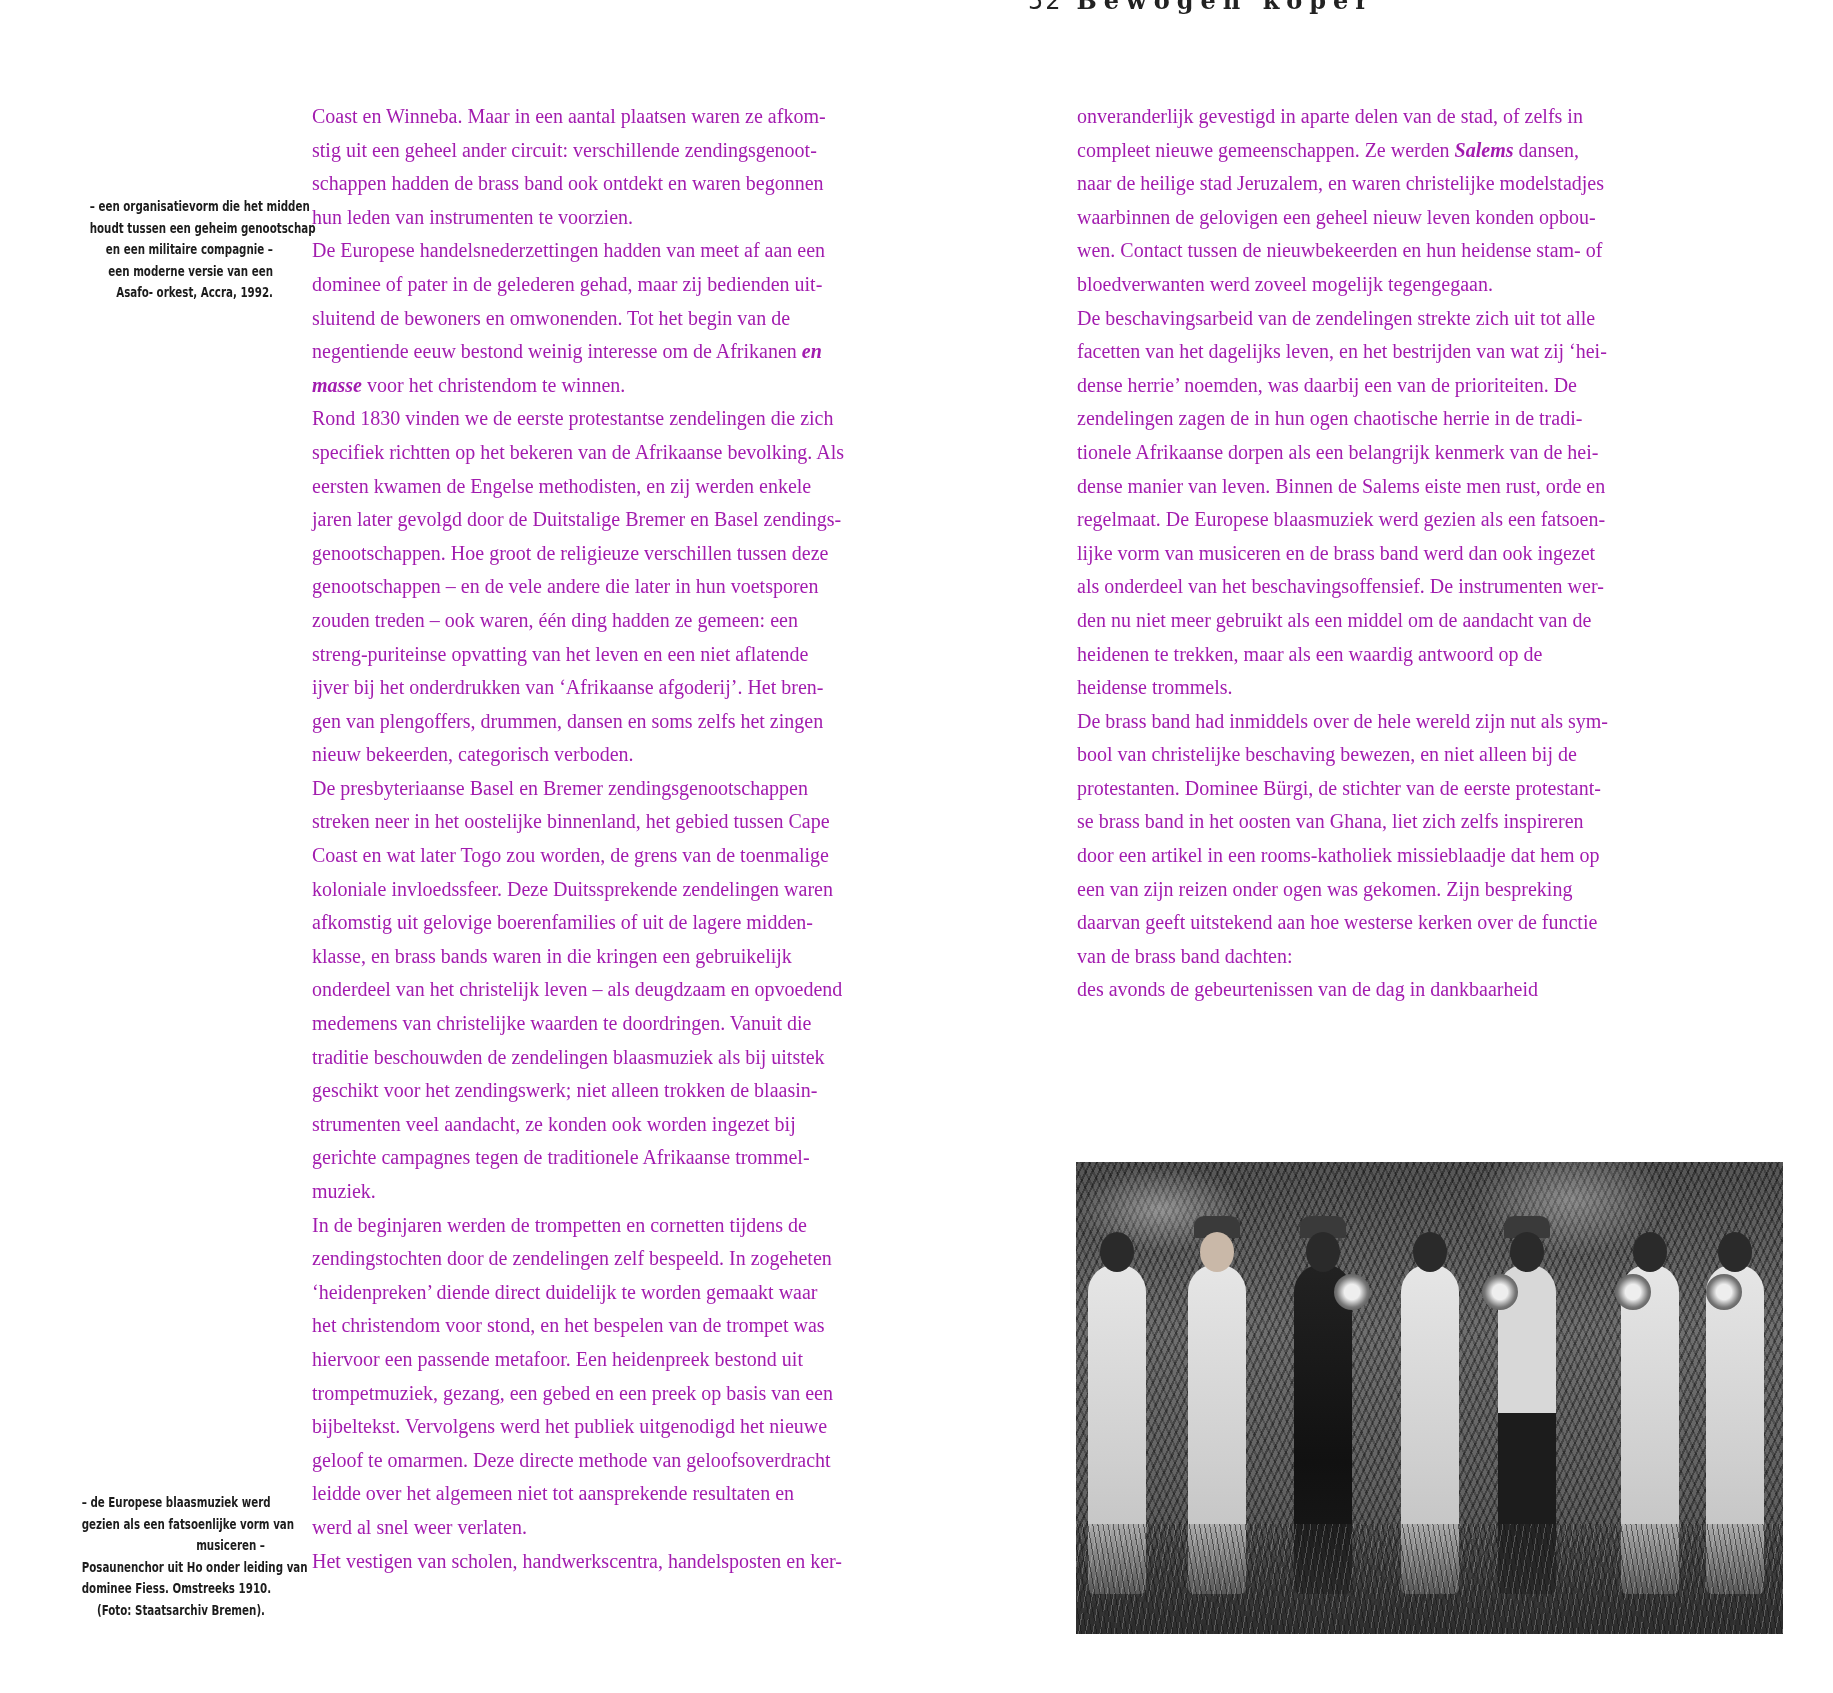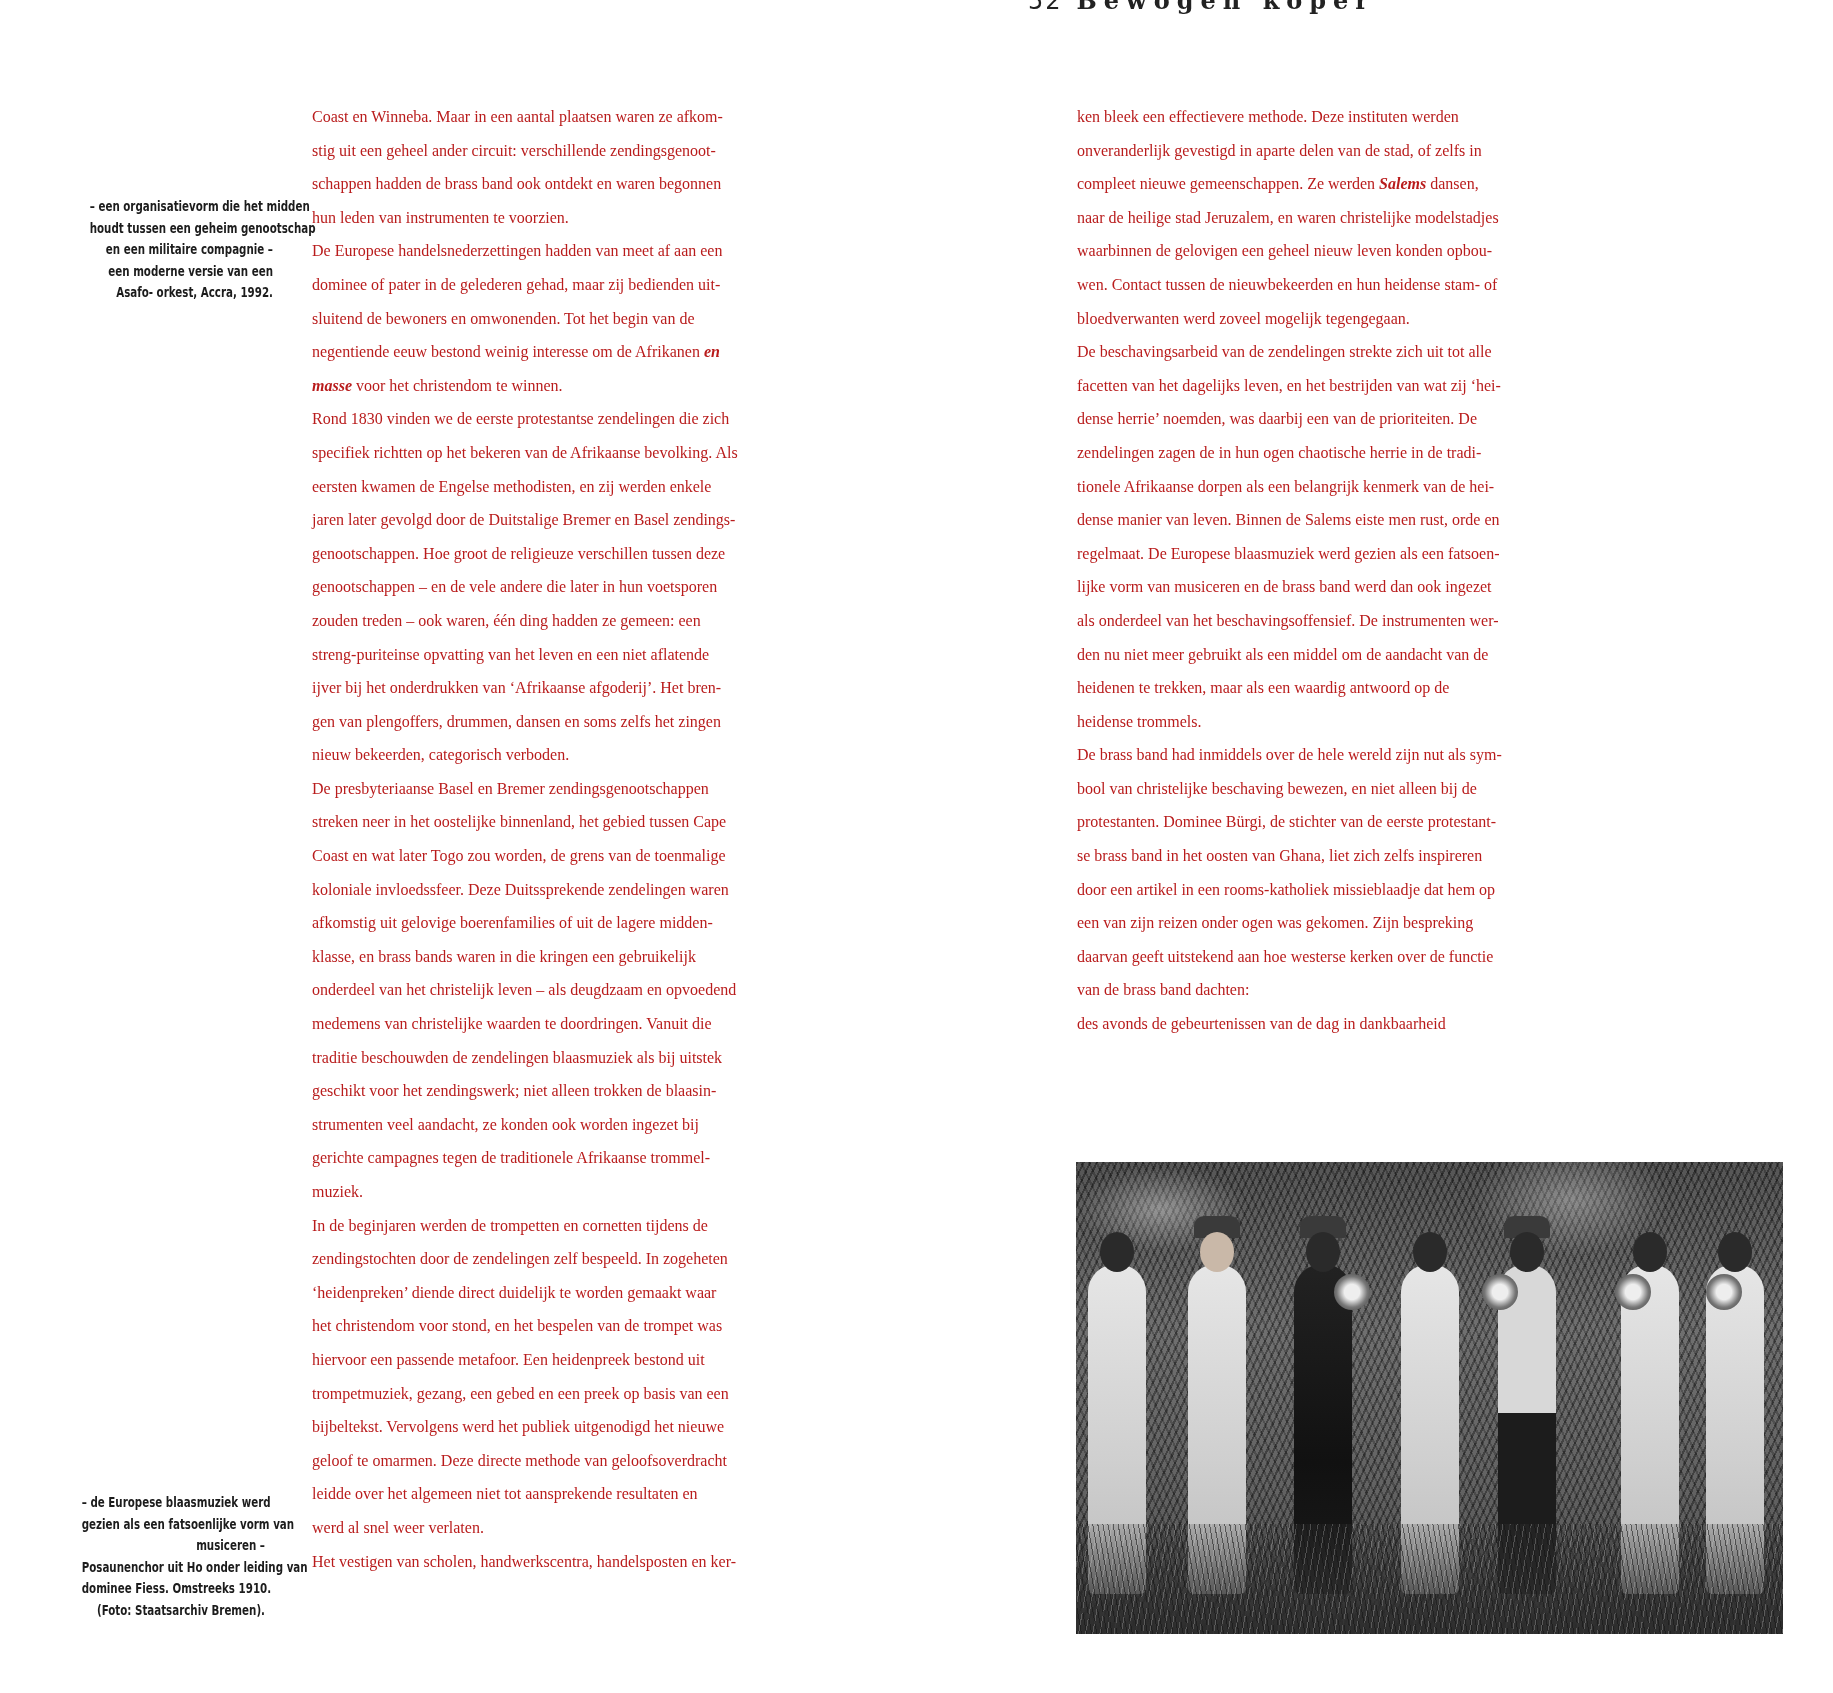--- a/index.html
+++ b/index.html
@@ -16,21 +16,21 @@
   }
   .running-head .folio { font-family: "DejaVu Sans", sans-serif; font-weight: normal; letter-spacing: 2px; margin-right: 14px; }
   .caption {
     position: absolute; width: 235px; text-align: right;
     font-family: "DejaVu Sans", sans-serif; font-size: 13.2px; line-height: 21.5px;
     font-weight: bold; color: #1c1c1c; transform: scaleX(0.78); transform-origin: right top;
   }
   .caption .line { display: block; white-space: nowrap; }
   .column {
     position: absolute; top: 100px;
-    font-size: 16px; line-height: 33.6px; color: #b91c1c;
+    font-size: 20px; line-height: 33.6px; color: #a21caf;
   }
   .column .line { display: block; white-space: nowrap; height: 33.6px; }
   .col-left { left: 312px; width: 720px; }
   .col-right { left: 1077px; width: 720px; }
   .it { font-style: italic; font-weight: bold; }
   .photo {
     position: absolute; left: 1076px; top: 1162px; width: 707px; height: 472px;
     background:
       radial-gradient(ellipse 120px 60px at 12% 10%, rgba(255,255,255,0.35), transparent 70%),
       radial-gradient(ellipse 140px 80px at 70% 8%, rgba(255,255,255,0.3), transparent 70%),
@@ -130,21 +130,20 @@
   <span class="line">hiervoor een passende metafoor. Een heidenpreek bestond uit</span>
   <span class="line">trompetmuziek, gezang, een gebed en een preek op basis van een</span>
   <span class="line">bijbeltekst. Vervolgens werd het publiek uitgenodigd het nieuwe</span>
   <span class="line">geloof te omarmen. Deze directe methode van geloofsoverdracht</span>
   <span class="line">leidde over het algemeen niet tot aansprekende resultaten en</span>
   <span class="line">werd al snel weer verlaten.</span>
   <span class="line">Het vestigen van scholen, handwerkscentra, handelsposten en ker-</span>
 </div>
 
 <div class="column col-right">
-  <span class="line">ken bleek een effectievere methode. Deze instituten werden</span>
   <span class="line">onveranderlijk gevestigd in aparte delen van de stad, of zelfs in</span>
   <span class="line"><span>compleet nieuwe gemeenschappen. Ze werden </span><span class="it">Salems</span><span> dansen,</span></span>
   <span class="line">naar de heilige stad Jeruzalem, en waren christelijke modelstadjes</span>
   <span class="line">waarbinnen de gelovigen een geheel nieuw leven konden opbou-</span>
   <span class="line">wen. Contact tussen de nieuwbekeerden en hun heidense stam- of</span>
   <span class="line">bloedverwanten werd zoveel mogelijk tegengegaan.</span>
   <span class="line">De beschavingsarbeid van de zendelingen strekte zich uit tot alle</span>
   <span class="line">facetten van het dagelijks leven, en het bestrijden van wat zij ‘hei-</span>
   <span class="line">dense herrie’ noemden, was daarbij een van de prioriteiten. De</span>
   <span class="line">zendelingen zagen de in hun ogen chaotische herrie in de tradi-</span>

